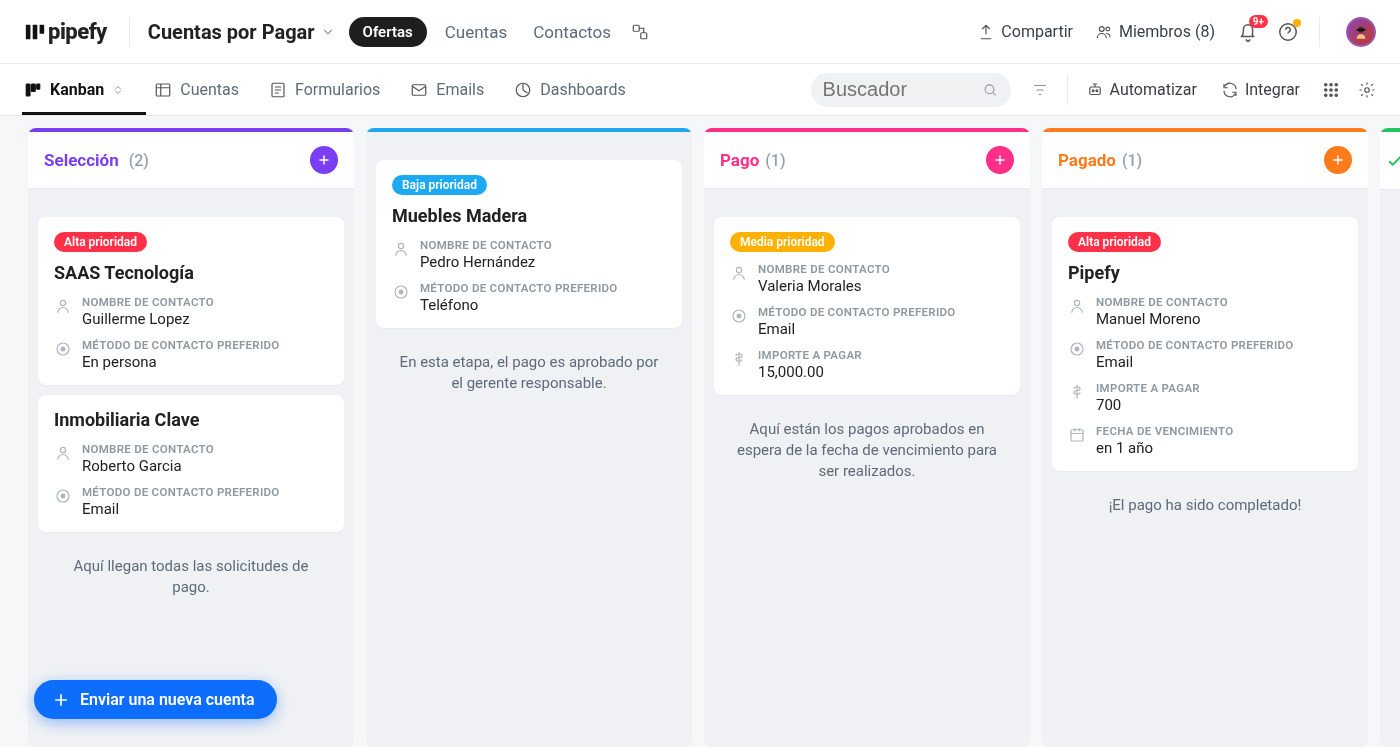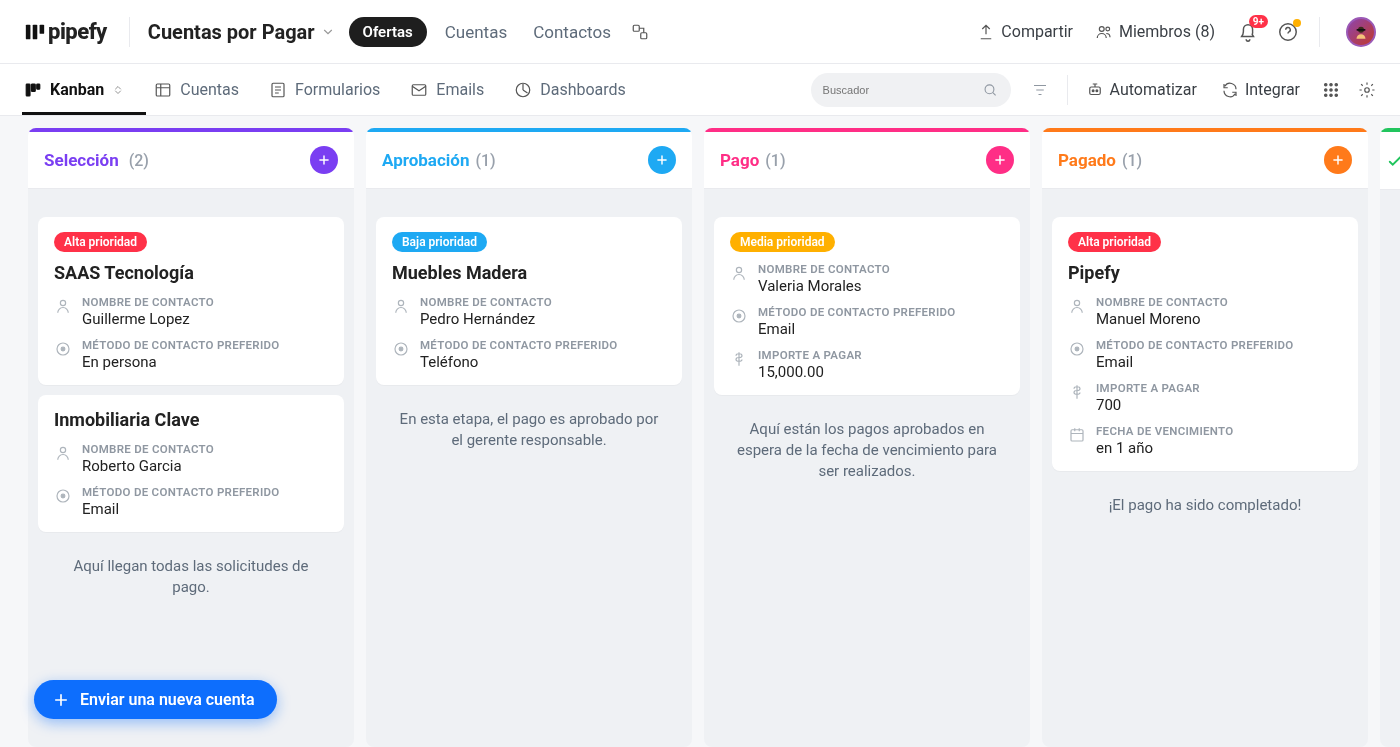--- a/index.html
+++ b/index.html
@@ -22,21 +22,21 @@
   .help-wrap { position: relative; margin-left: 18px; cursor: pointer; }
   .dot-orange { position: absolute; top: -2px; right: -2px; width: 8px; height: 8px; background: #ffb000; border-radius: 50%; }
   .avatar { width: 30px; height: 30px; border-radius: 50%; background: linear-gradient(135deg,#8e44ad,#c0392b); margin-left: 26px; display:flex; align-items:center; justify-content:center; color:#fff; font-size:14px; font-weight:700; cursor:pointer; border:2px solid #9b59b6; }
 
   
   .secondbar { display: flex; align-items: center; padding: 0 24px; height: 52px; border-bottom: 1px solid #e9eaee; }
   .tab { display: flex; align-items: center; gap: 8px; color: #5e6b7a; font-size: 16px; margin-right: 30px; cursor: pointer; }
   .tab.active { color: #111; font-weight: 700; position: relative; }
   .tab.active::after { content: ""; position: absolute; left: -2px; right: -22px; bottom: -16px; height: 3px; background: #111; }
   .search { display: flex; align-items: center; background: #f0f1f3; border-radius: 20px; padding: 0 12px; height: 34px; width: 200px; }
-  .search input { border: none; background: transparent; outline: none; font-size: 11px; color: #6b7380; width: 100%; }
+  .search input { border: none; background: transparent; outline: none; font-size: 20px; color: #6b7380; width: 100%; }
   .tool { display: flex; align-items: center; gap: 6px; color: #3a3f45; font-size: 16px; margin-left: 24px; cursor: pointer; }
 
   
   .board { display: flex; gap: 12px; padding: 12px 0 0 28px; background: #f6f7f9; height: calc(747px - 64px - 52px); overflow-x: auto; }
   .col { width: 326px; flex: 0 0 326px; background: #eff1f4; border-radius: 8px; overflow: hidden; display: flex; flex-direction: column; }
   .col-accent { height: 4px; width: 100%; }
   .col-head { background: #fff; padding: 14px 16px; display: flex; align-items: center; justify-content: space-between; border-bottom: 1px solid #e9eaee; }
   .col-title { font-size: 17px; font-weight: 700; }
   .col-count { color: #98a0ab; font-weight: 500; margin-left: 6px; }
   .plus-btn { width: 28px; height: 28px; border-radius: 50%; display: flex; align-items: center; justify-content: center; color: #fff; cursor: pointer; }
@@ -280,28 +280,20 @@
               <div class="field-val">Email</div>
             </div>
         </div>
       </div>
       <div class="col-hint">Aquí llegan todas las solicitudes de pago.</div>
     </div>
   </div>
 
   <div class="col c-sky">
     <div class="col-accent"></div>
-    <div class="col-head">
-      <div><span class="col-title">Aprobación</span><span class="col-count">(1)</span></div>
-      <div class="plus-btn">
-          <svg width="14" height="14" viewBox="0 0 24 24">
-            <path d="M12 5v14M5 12h14" stroke="#fff" stroke-width="2.5" stroke-linecap="round"></path>
-          </svg>
-        </div>
-    </div>
     <div class="col-body">
       <div class="card">
         <span class="pill pill-blue">Baja prioridad</span>
         <div class="card-title">Muebles Madera</div>
         <div class="field">
           <svg class="field-icon" viewBox="0 0 24 24">
               <circle cx="12" cy="8" r="3.5"></circle>
               <path d="M5 21c0-3.8 3.1-7 7-7s7 3.2 7 7"></path>
             </svg>
           <div>

